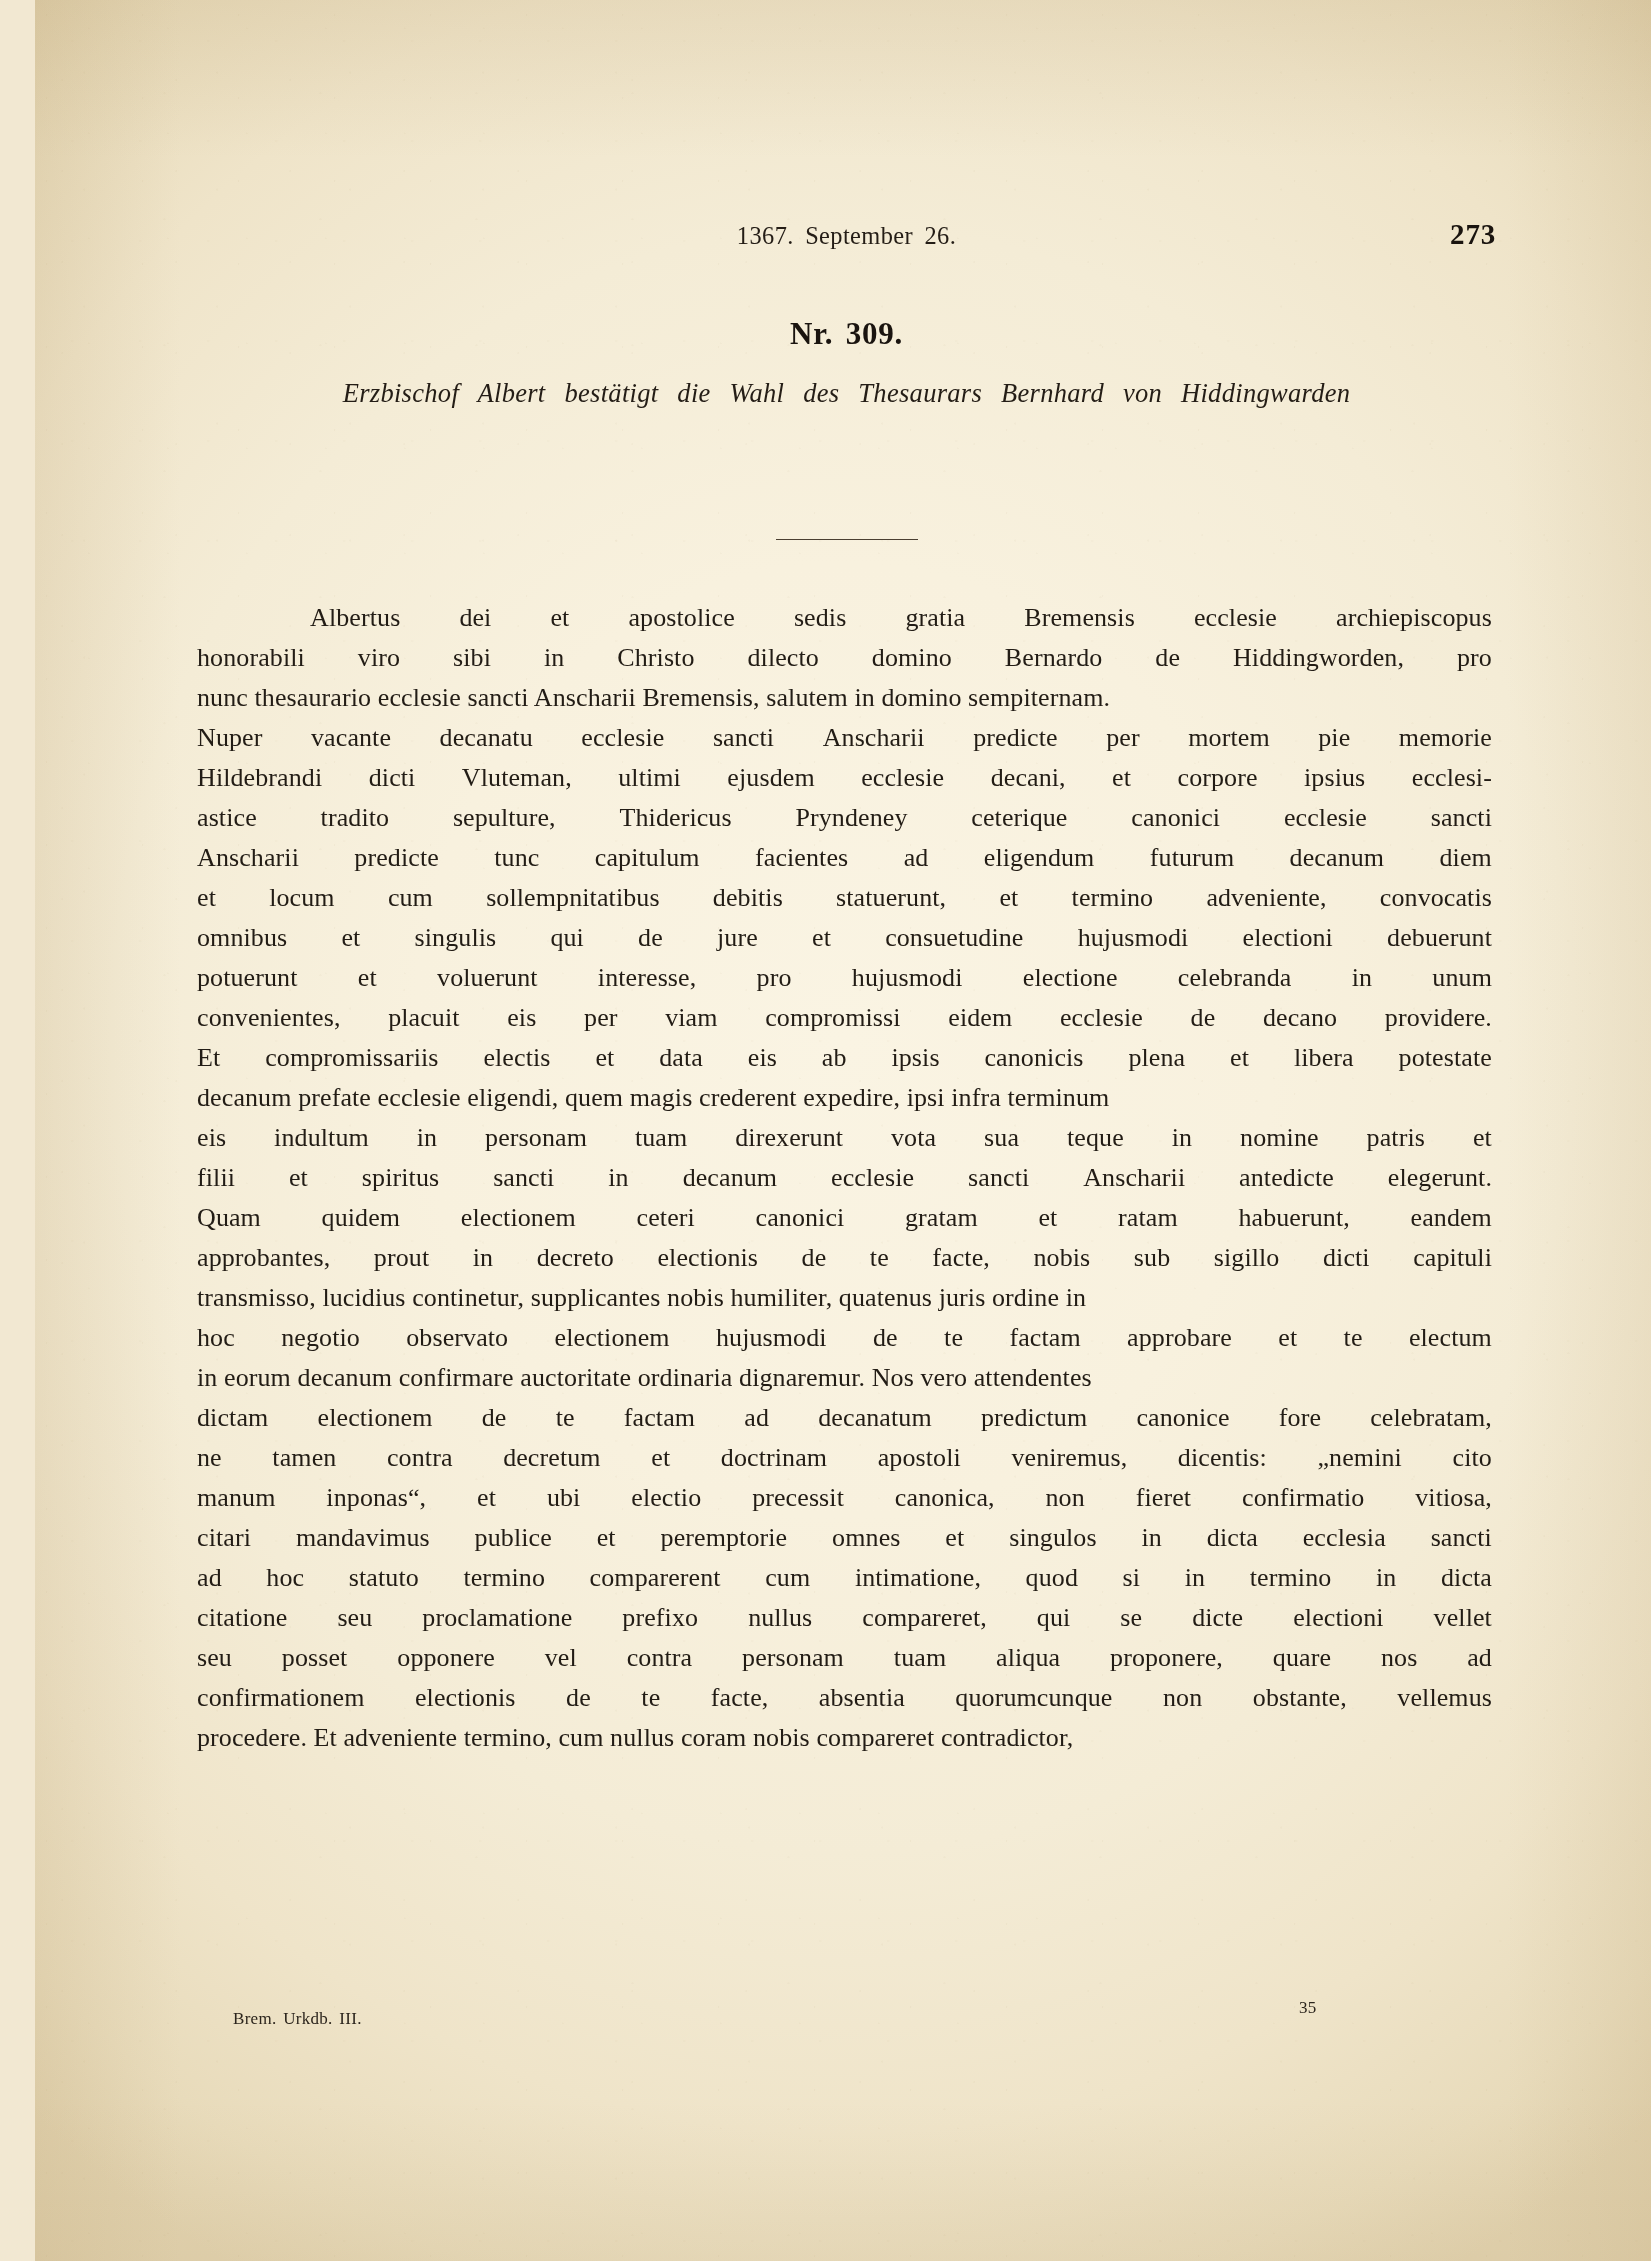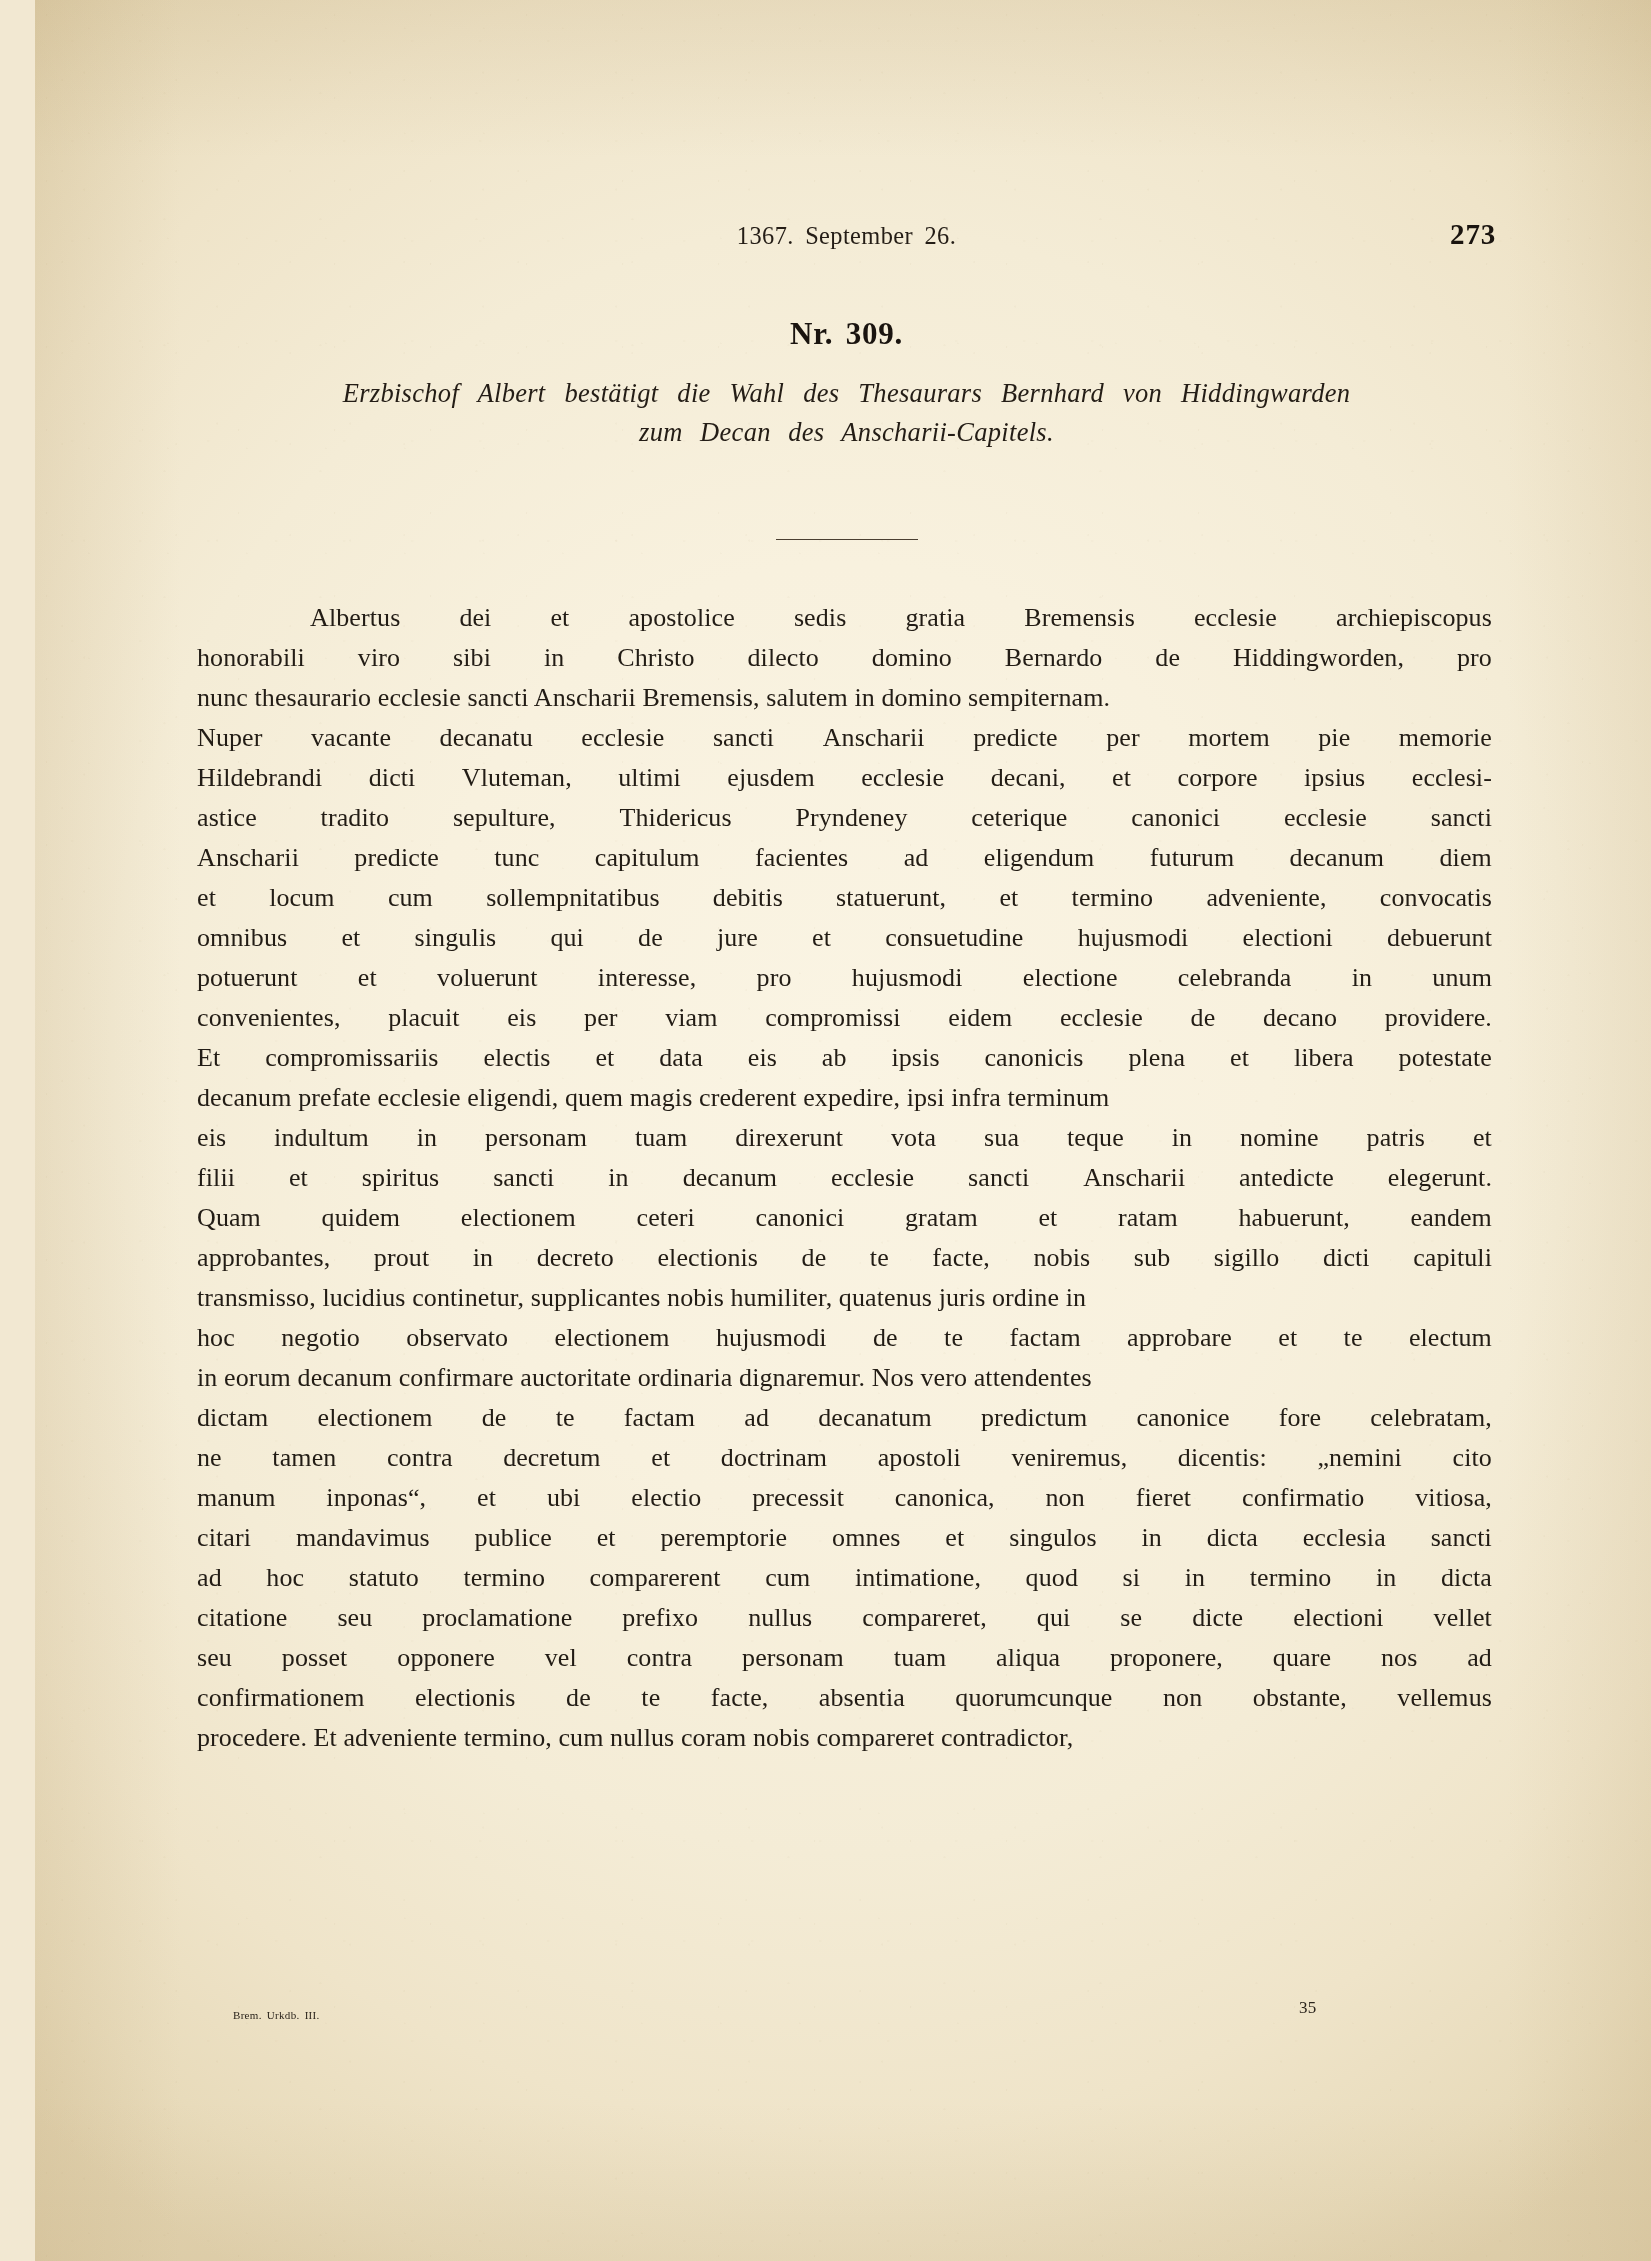--- a/index.html
+++ b/index.html
@@ -184,21 +184,21 @@
     white-space: normal;
   }
   .body-text .ln.just > span { white-space: pre; }
   .indent { display: inline-block; width: 54px; }
 
   
   .footer-imprint {
     position: absolute;
     top: 2009px;
     left: 36px;
-    font-size: 11px;
+    font-size: 17px;
     letter-spacing: 0.3px;
     word-spacing: 2.1px;
     color: #2b241c;
   }
   .footer-signature {
     position: absolute;
     top: 1998px;
     left: 1102px;
     font-size: 17px;
     letter-spacing: 0.3px;
@@ -216,21 +216,20 @@
 
     <div class="running-head">
       <div class="running-head-date">1367.  September 26.</div>
       <div class="running-head-folio">273</div>
     </div>
 
     <div class="doc-number">Nr. 309.</div>
 
     <div class="regest">
       <div class="regest-line-1">Erzbischof Albert bestätigt die Wahl des Thesaurars Bernhard von Hiddingwarden</div>
-      <div class="regest-line-2">zum Decan des Anscharii-Capitels.</div>
     </div>
 
 
     <div class="rule"></div>
 
     <div class="body-text" id="body-text">
         <span class="ln just">
           <span class="indent"></span>
           <span>Albertus</span>
           <span>dei</span>

